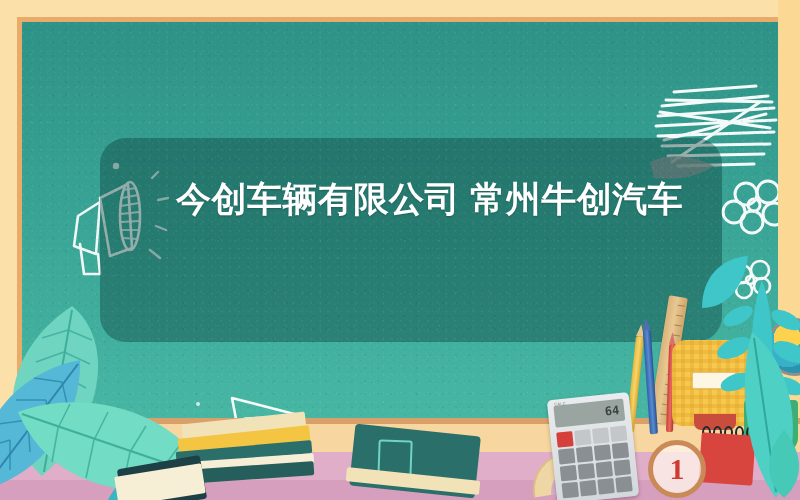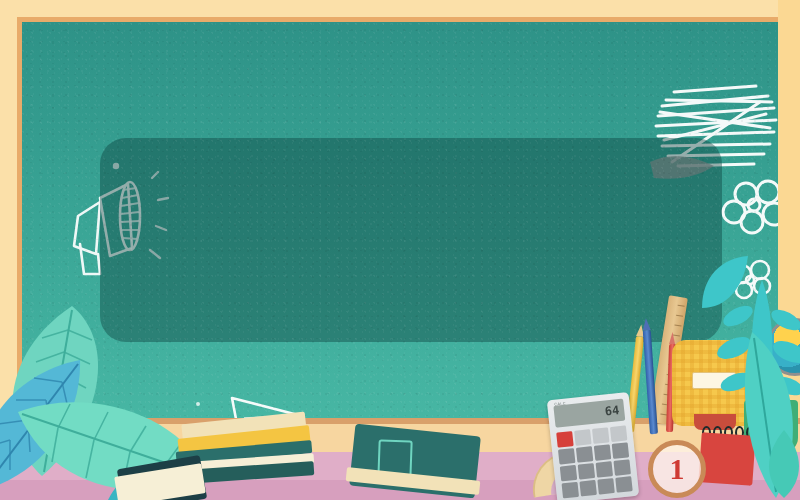--- a/index.html
+++ b/index.html
@@ -296,20 +296,21 @@
           <path d="M132 60 L158 52"></path>
       </g>
       <path d="M10 66 C34 46 64 46 62 64 C60 80 34 80 36 62 C38 44 92 48 118 40" stroke="#ffffff" stroke-width="2.4" fill="none" stroke-linecap="round" opacity=".9"></path>
       <circle cx="84" cy="22" r="2" fill="#ffffff" opacity=".8"></circle>
     </svg>
 
     <div class="panel"></div>
 
   </div>
 
+  <div class="headline">今创车辆有限公司 常州牛创汽车</div>
 
   <div class="desk-edge"></div>
   <div class="desk-top"></div>
   <div class="desk-front"></div>
   <div class="desk-front-2"></div>
 
   <svg class="leaf" style="left:-14px;top:300px;width:190px;height:200px;" viewBox="0 0 190 200">
     <path d="M86 6 C128 40 120 120 56 176 C16 140 8 58 86 6 Z" fill="#6fd5c0"></path>
     <path d="M86 10 L58 172" stroke="#3fae9b" stroke-width="2" fill="none"></path>
     <g stroke="#3fae9b" stroke-width="1.6" fill="none" opacity=".85">

